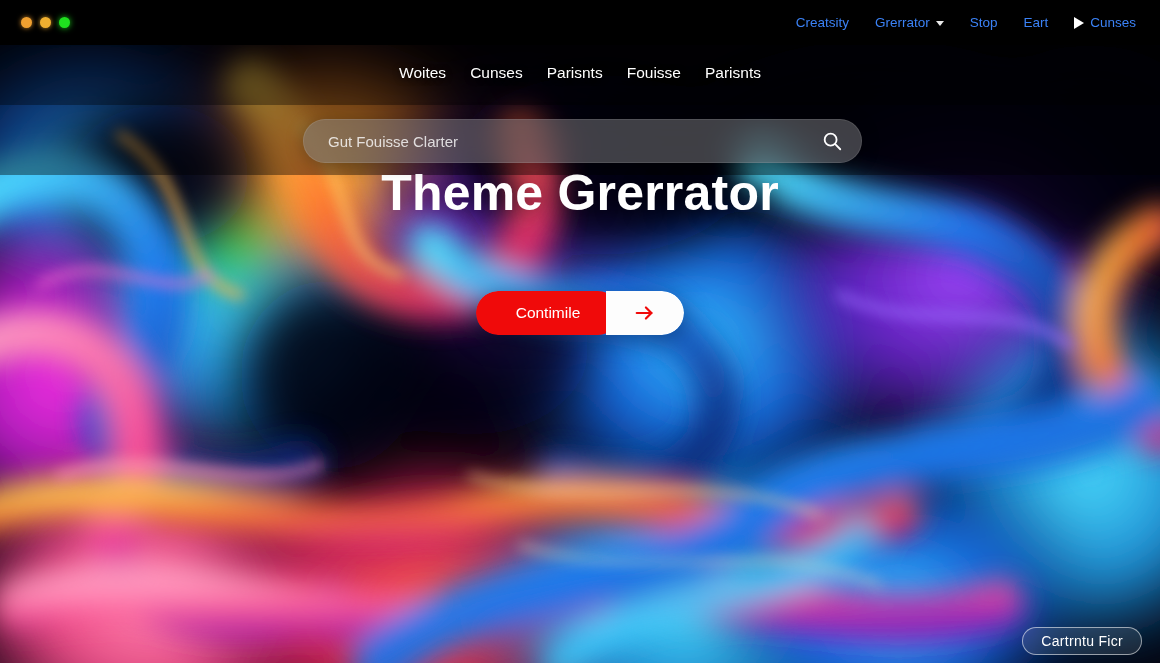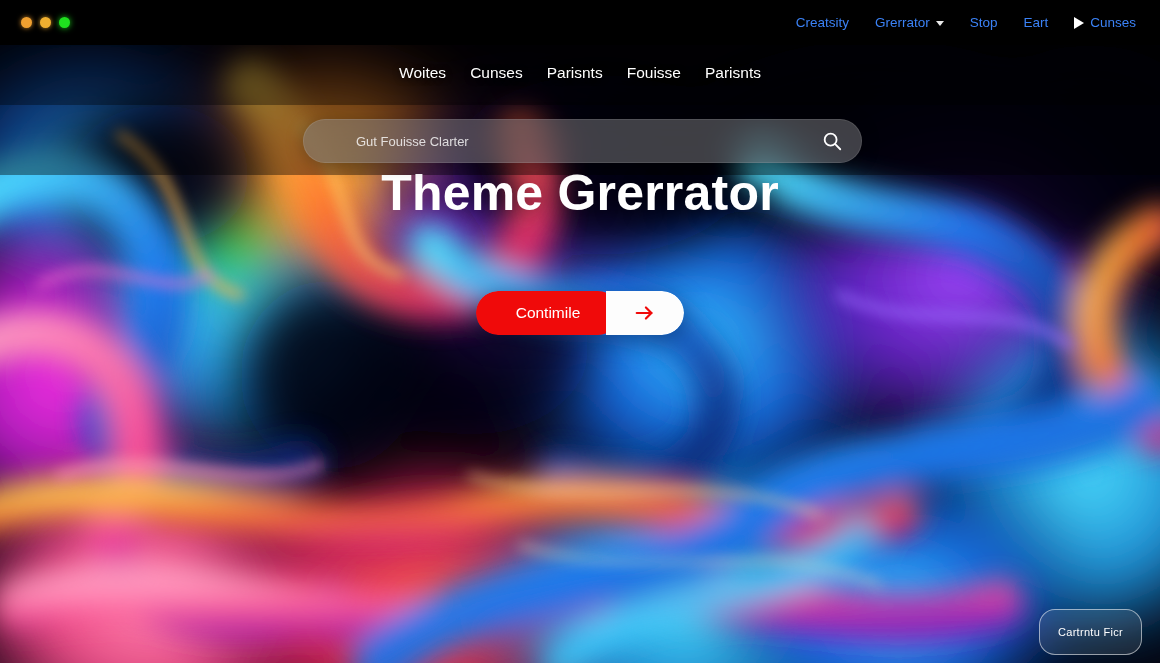--- a/index.html
+++ b/index.html
@@ -88,21 +88,21 @@
     backdrop-filter:blur(14px);
     -webkit-backdrop-filter:blur(14px);
     border:1px solid rgba(255,255,255,.10);
     display:flex; align-items:center;
     padding:0 18px 0 24px;
     box-shadow:0 2px 18px rgba(0,0,0,.30);
   }
   .search-input {
     flex:1; border:none; outline:none; background:transparent;
     font-family:"Liberation Sans", sans-serif;
-    font-size:13px; color:#fff;margin-left:28px;
+    font-size:15px; color:#fff;
   }
   .search-input::placeholder { color:rgba(255,255,255,.80); }
   .search-icon { width:22px; height:22px; flex-shrink:0; cursor:pointer; }
 
   
   .hero-center {
     position:absolute; top:0; left:0;
     width:1160px; height:499px;
     display:flex; flex-direction:column;
     align-items:center; justify-content:center;
@@ -137,27 +137,27 @@
     border:none; cursor:pointer;
     border-radius:0 22px 22px 0;
     margin-left:-14px;
   }
   .btn-arrow svg { width:22px; height:18px; }
 
   
   .badge {
     position:absolute; right:18px; bottom:8px;
     z-index:30;
-    padding:16px 18px;
+    padding:5px 18px;
     border-radius:16px;
     border:1px solid rgba(255,255,255,.55);
     background:rgba(255,255,255,.10);
     backdrop-filter:blur(6px);
     -webkit-backdrop-filter:blur(6px);
-    color:#fff; font-size:11px;
+    color:#fff; font-size:14px;
     letter-spacing:.3px;
     filter:blur(.55px);
     cursor:pointer;
     white-space:nowrap;
   }
 </style>
 </head>
 <body>
 
 <div class="window">

